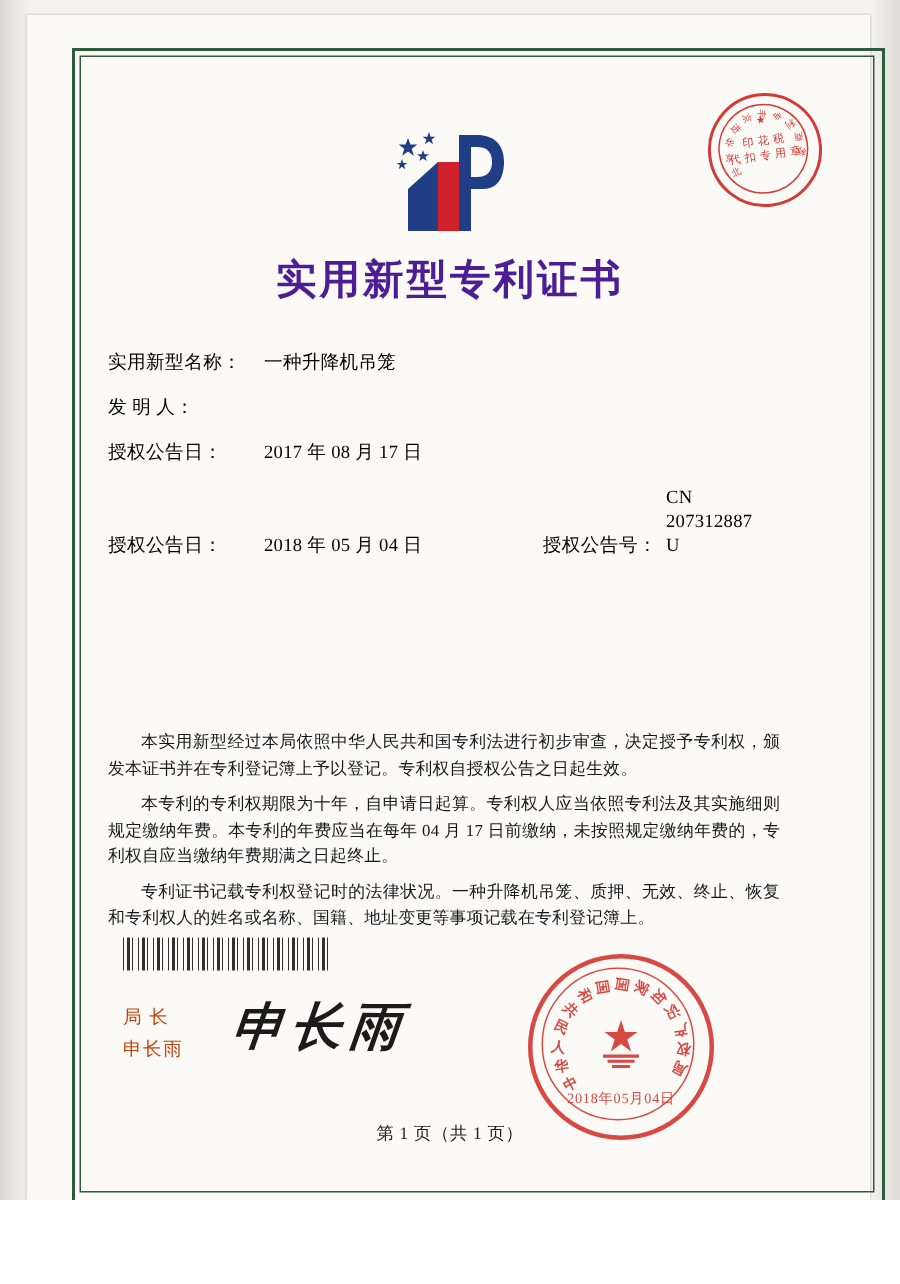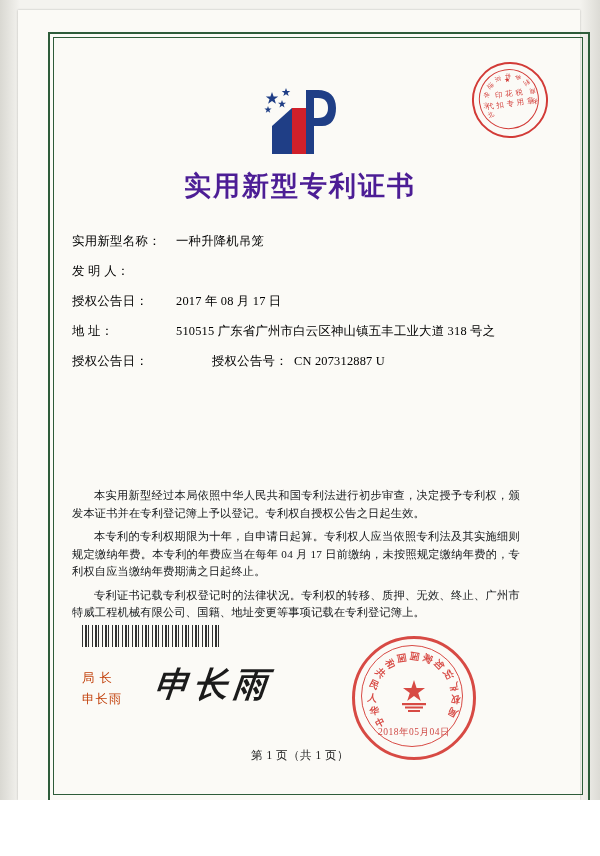--- a/index.html
+++ b/index.html
@@ -366,35 +366,32 @@
       <div class="label">实用新型名称：</div>
       <div class="value">一种升降机吊笼</div>
     </div>
     <div class="row">
       <div class="label">发 明 人：</div>
     </div>
     <div class="row">
       <div class="label">授权公告日：</div>
       <div class="value">2017 年 08 月 17 日</div>
     </div>
-    <div class="row">
-      <div class="label">地 址：</div>
-      <div class="value">510515 广东省广州市白云区神山镇五丰工业大道 318 号之</div>
-    </div>
     <div class="row two-col">
       <div class="label">授权公告日：</div>
+      <div class="value2">2018 年 05 月 04 日</div>
       <div class="label2">授权公告号：</div>
       <div class="value">CN 207312887 U</div>
     </div>
   </div>
 
   <div class="paras">
     <p>本实用新型经过本局依照中华人民共和国专利法进行初步审查，决定授予专利权，颁发本证书并在专利登记簿上予以登记。专利权自授权公告之日起生效。</p>
     <p>本专利的专利权期限为十年，自申请日起算。专利权人应当依照专利法及其实施细则规定缴纳年费。本专利的年费应当在每年 04 月 17 日前缴纳，未按照规定缴纳年费的，专利权自应当缴纳年费期满之日起终止。</p>
-    <p>专利证书记载专利权登记时的法律状况。专利权的转移、质押、无效、终止、广州市特威工程机械有限公司、国籍、地址变更等事项记载在专利登记簿上。</p>
+    <p>专利证书记载专利权登记时的法律状况。一种升降机吊笼、质押、无效、终止、恢复和专利权人的姓名或名称、国籍、地址变更等事项记载在专利登记簿上。</p>
   </div>
 
   <div class="barcode"></div>
 
   <div class="sig-labels">
     <div>局 长</div>
     <div>申长雨</div>
   </div>
   <div class="sig-script">申长雨</div>
 

